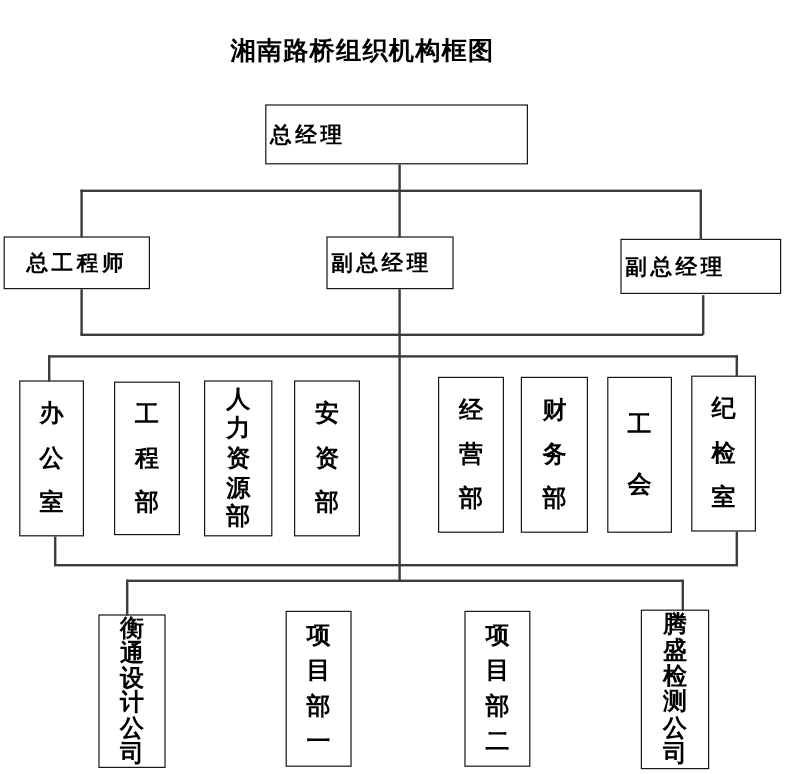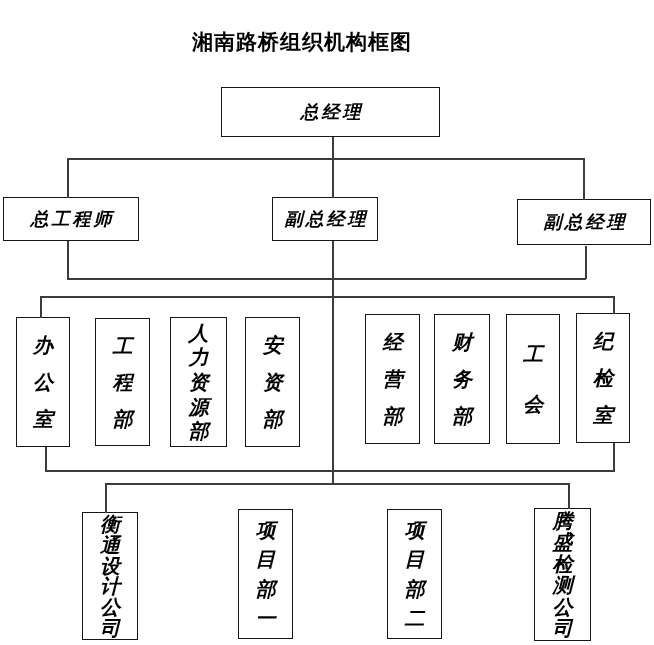--- a/index.html
+++ b/index.html
@@ -24,21 +24,21 @@
     font-size:21px;font-weight:bold;
     letter-spacing:1px;
     white-space:nowrap;
     margin-top:17px;
   }
   .box{
     position:absolute;
     border:1.6px solid var(--border);
     background:var(--bg);
     box-sizing:border-box;
-    display:flex;align-items:center;justify-content:center;font-style:italic;
+    display:flex;align-items:center;
   }
   .hbox{
     font-size:18px;font-weight:bold;
     letter-spacing:3px;
     white-space:nowrap;
     text-indent:3px; 
   }
   .vbox{
     font-weight:bold;
   }
@@ -57,21 +57,21 @@
 <body>
 
 <div class="canvas">
 
   <div class="title">湘南路桥组织机构框图</div>
 
   <div class="box hbox" style="left:221px;top:87px;width:219px;height:50px;">
     <span>总经理</span>
   </div>
 
-  <div class="box hbox" style="left:3px;top:197px;width:136px;height:44px;">
+  <div class="box hbox" style="left:3px;top:197px;width:122px;height:44px;padding-left:15px;">
     <span>总工程师</span>
   </div>
   <div class="box hbox" style="left:272px;top:197px;width:106px;height:44px;">
     <span>副总经理</span>
   </div>
   <div class="box hbox" style="left:517px;top:199px;width:134px;height:46px;">
     <span>副总经理</span>
   </div>
 
   <div class="box vbox" style="left:16px;top:317px;width:54px;height:130px;">

